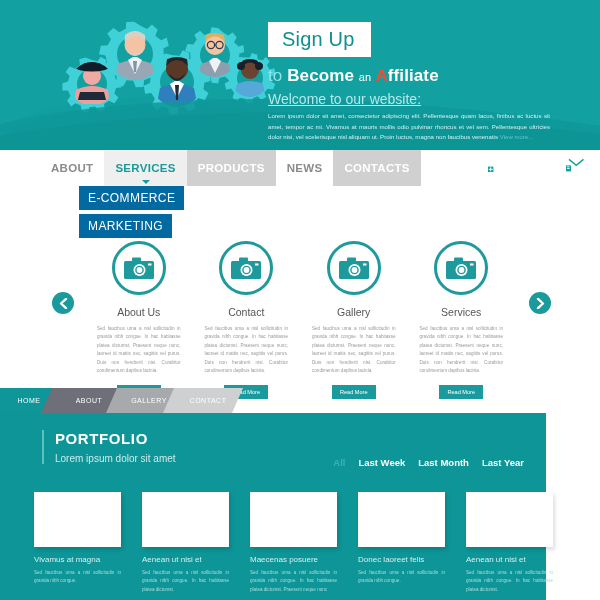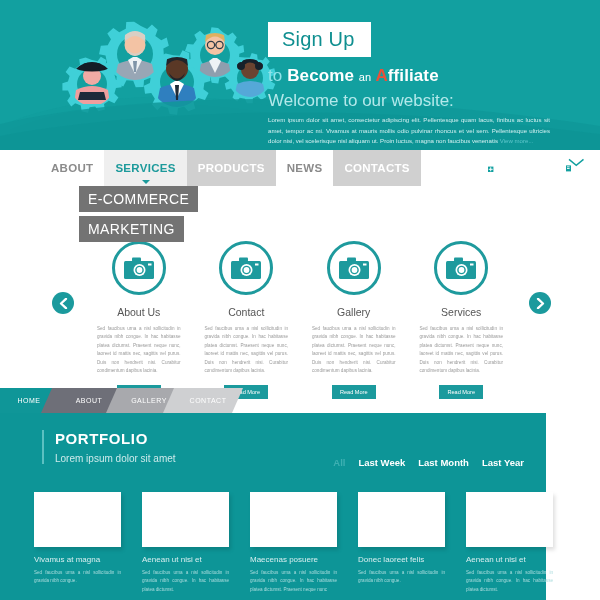--- a/index.html
+++ b/index.html
@@ -24,21 +24,21 @@
   .hero-right { position:absolute; left:268px; top:22px; width:320px; }
   .signup-btn {
     display:inline-block; background:#ffffff; color:#0f8f90;
     font-size:20px; padding:6px 16px 7px 14px; letter-spacing:.2px;
     border:none; cursor:pointer; line-height:1.1;
   }
   .headline { margin-top:9px; font-size:17px; font-weight:bold; color:#ffffff; letter-spacing:.1px; white-space:nowrap; }
   .headline .lw { color:#8fe3e8; font-weight:normal; }
   .headline .sm { font-size:11px; font-weight:normal; }
   .headline .accent { color:#e8503a; }
-  .welcome { margin-top:5px; font-size:17px; color:#b3e8ea; }
+  .welcome { margin-top:5px; font-size:14px; color:#b3e8ea;text-decoration:underline; }
   .hero-body {
     margin-top:4px; font-size:6.1px; line-height:1.75; color:#d2f0f1;
     width:282px; text-align:justify;
   }
   .viewmore { color:#5fc7cc; }
 
   
   .nav { position:absolute; left:40px; top:150px; height:36px; display:flex; z-index:6; }
   .nav-item {
     display:flex; align-items:center; padding:0 11px; height:36px;
@@ -48,21 +48,21 @@
   .n-white { background:#ffffff; color:#8b8b8b; }
   .n-grey  { background:#d0d0d0; color:#ffffff; }
   .n-active{ background:#efefef; color:#1c9a9b; }
   .caret {
     position:absolute; left:50%; bottom:2px; transform:translateX(-50%);
     width:0;height:0;border-left:4px solid transparent;border-right:4px solid transparent;
     border-top:4px solid #1c9a9b;
   }
   .submenu { position:absolute; left:79px; top:186px; z-index:6; }
   .submenu-item {
-    background:#737373; color:#ffffff; font-size:14px; letter-spacing:.4px;
+    background:#0369a1; color:#ffffff; font-size:12px; letter-spacing:.4px;
     padding:5px 9px; margin-bottom:4px; display:inline-block; cursor:pointer;
   }
   .nav-icons { position:absolute; right:16px; top:157px; display:flex; gap:22px; z-index:6; }
   .nav-icons svg { cursor:pointer; }
 
   
   .cards-sec { position:absolute; left:0; top:186px; width:600px; height:200px; background:#ffffff; }
   .cards { position:absolute; left:85px; top:55px; width:430px; display:flex; }
   .card { width:107.5px; padding:0 6px; text-align:center; }
   .circ {

